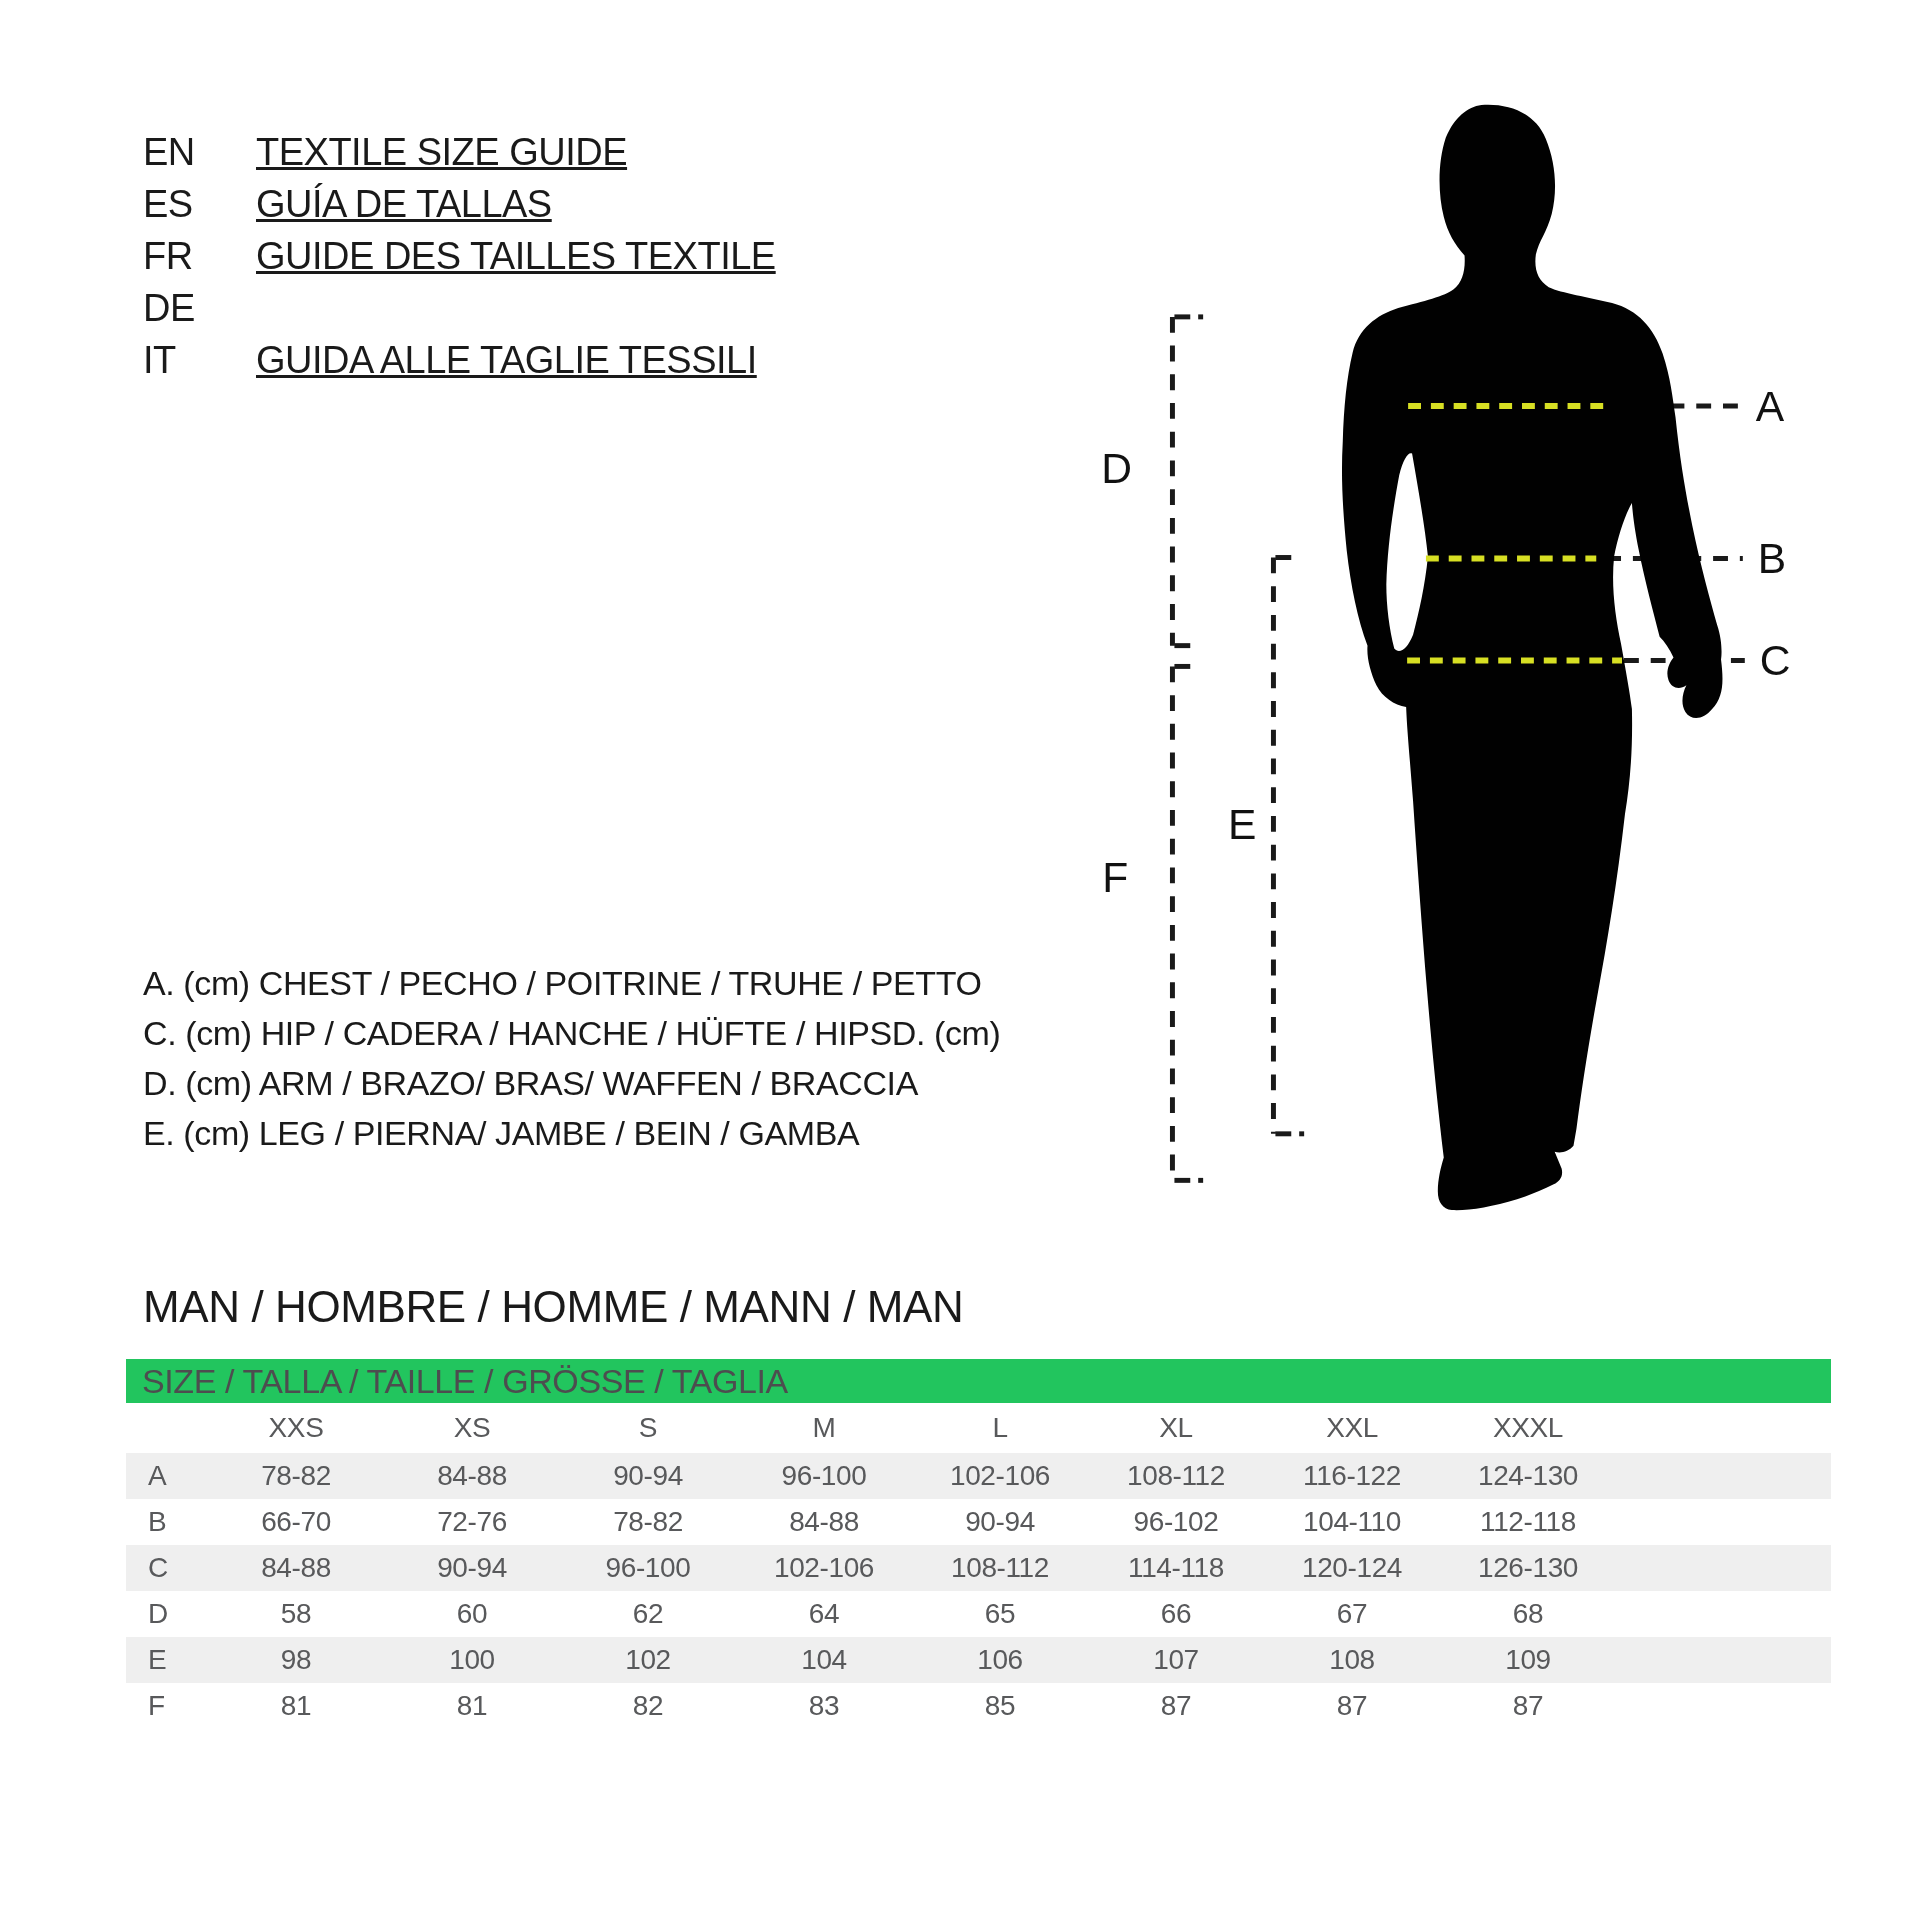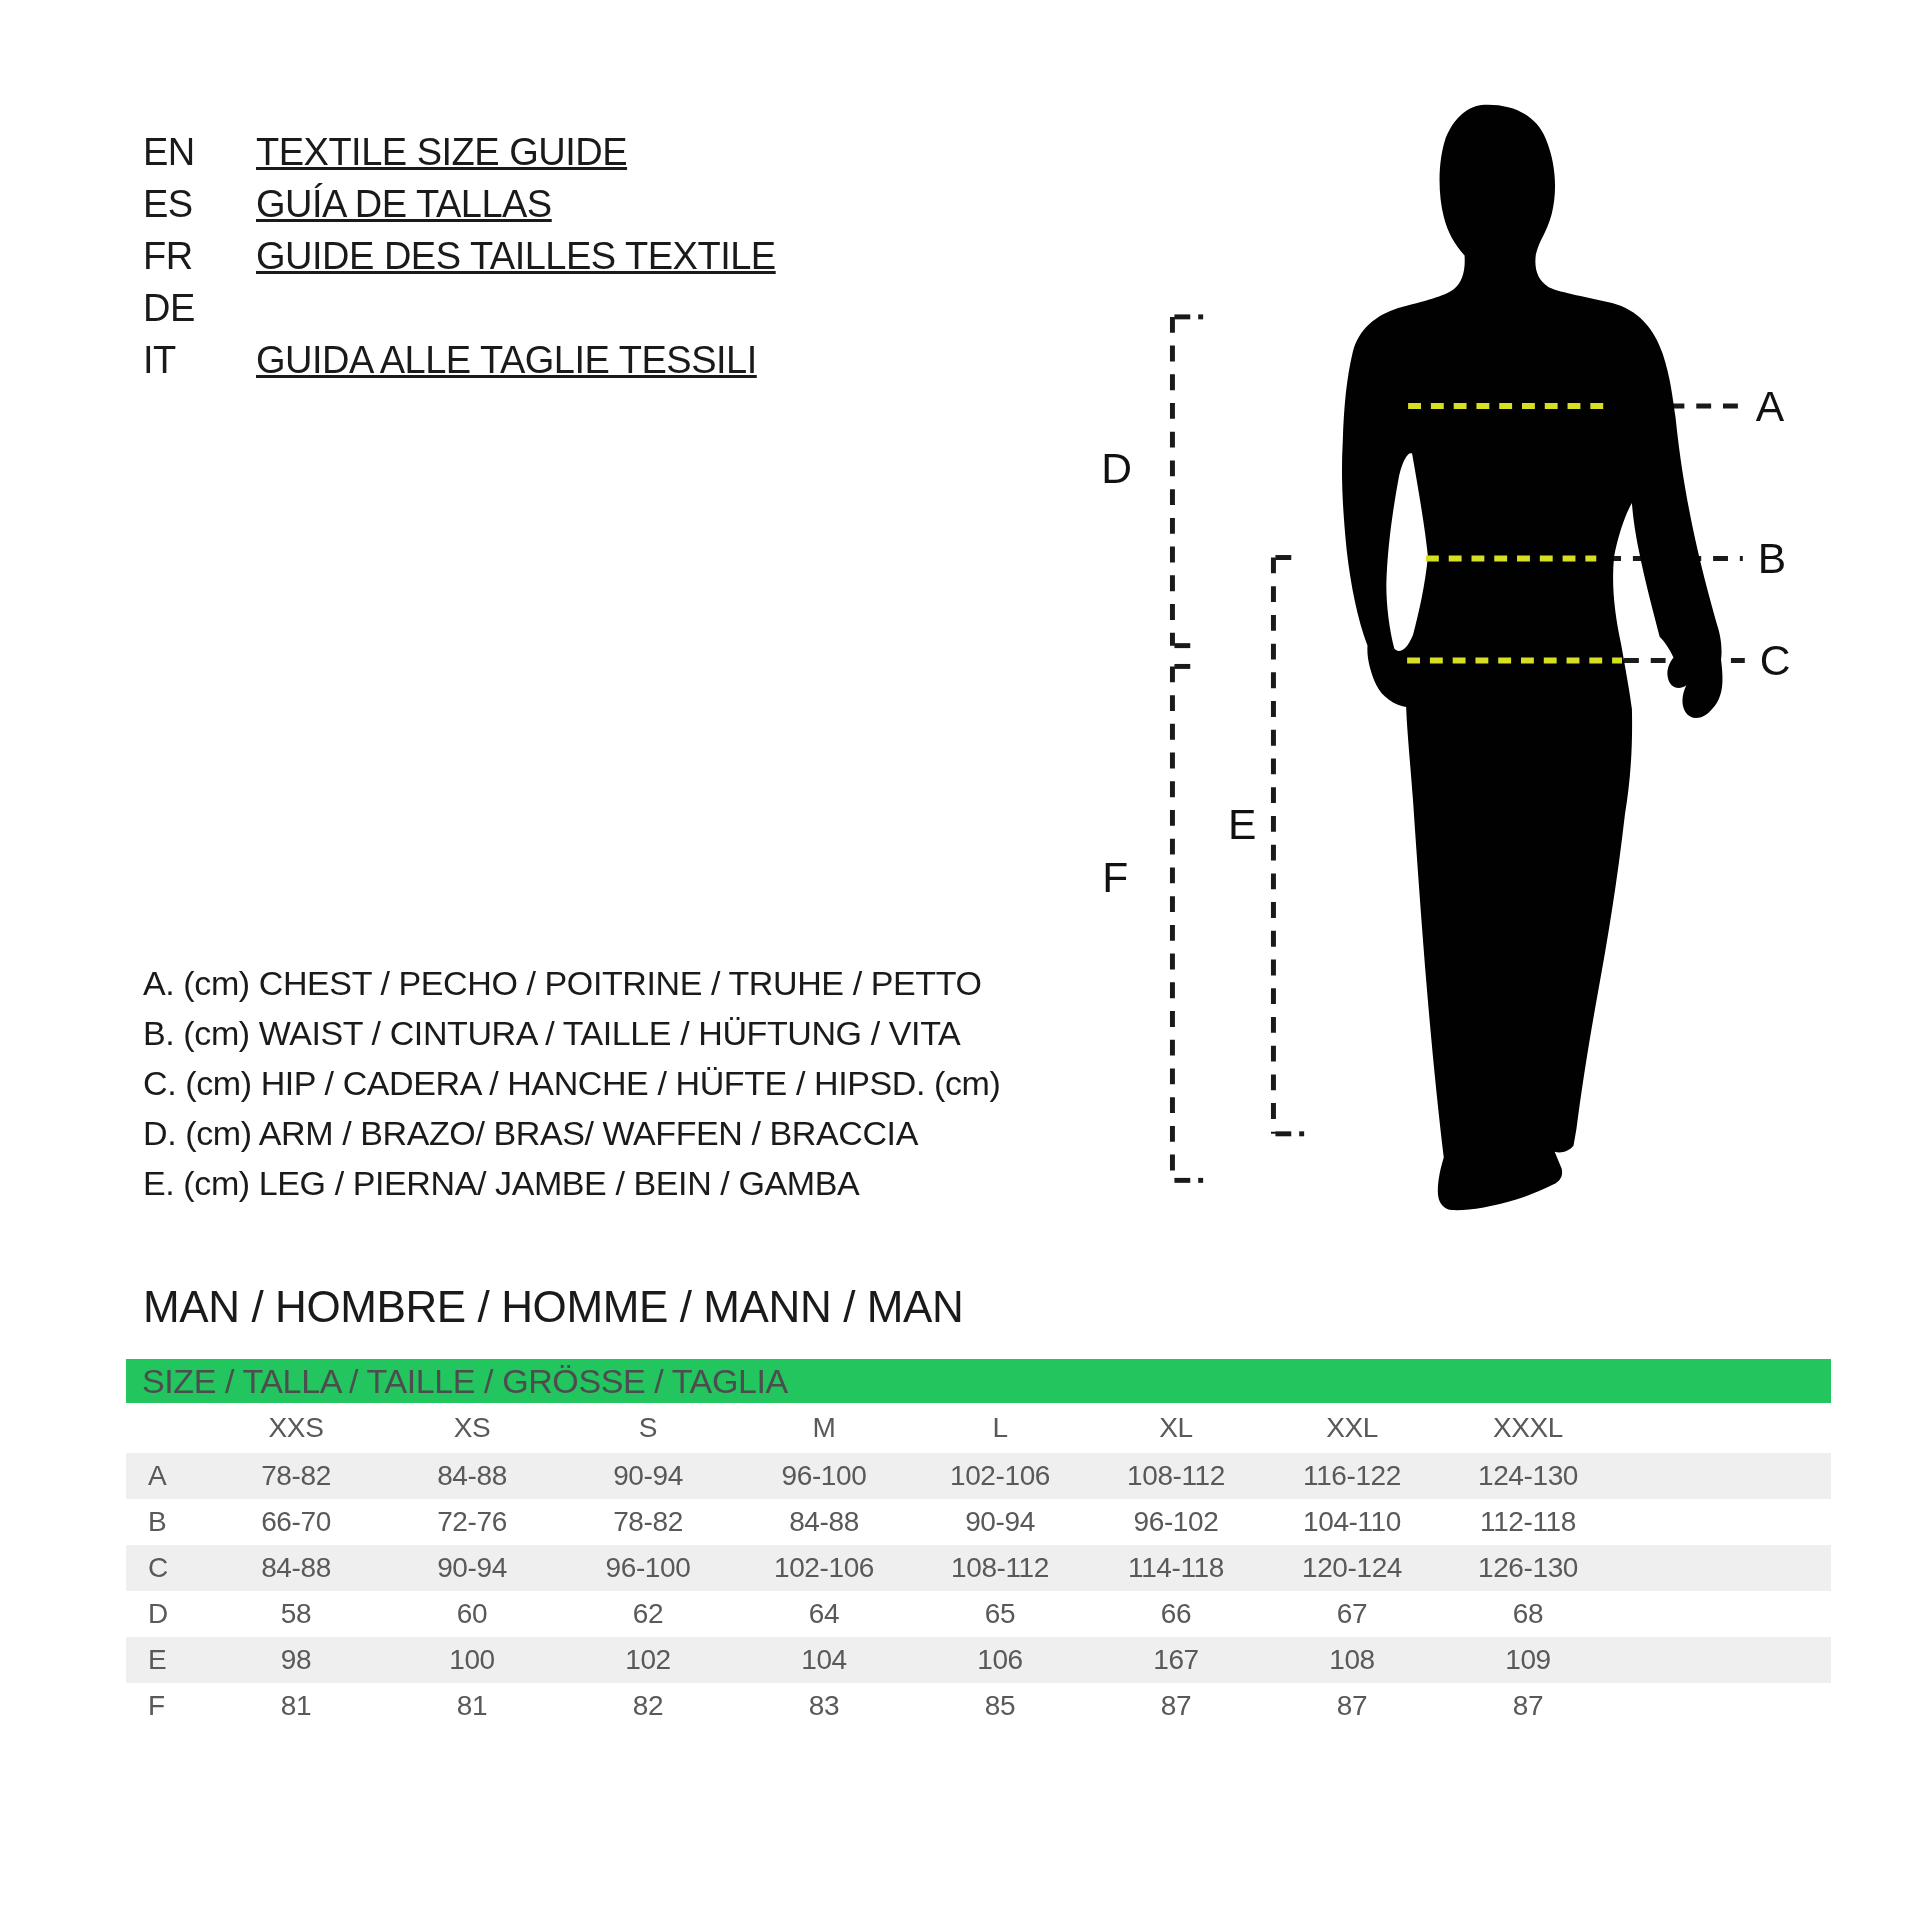--- a/index.html
+++ b/index.html
@@ -160,21 +160,20 @@
     <text x="1773" y="425">A</text>
     <text x="1775" y="579">B</text>
     <text x="1777" y="682">C</text>
     <text x="1112" y="488">D</text>
     <text x="1240" y="847">E</text>
     <text x="1113" y="901">F</text>
   </svg>
 
   <div class="legend-block" id="legendBlock">
       <div class="legend-line">A. (cm) CHEST / PECHO / POITRINE / TRUHE / PETTO</div>
-      <div class="legend-line">B. (cm) WAIST / CINTURA / TAILLE / HÜFTUNG / VITA</div>
       <div class="legend-line">C. (cm) HIP / CADERA / HANCHE / HÜFTE / HIPSD. (cm)</div>
       <div class="legend-line">D. (cm) ARM / BRAZO/ BRAS/ WAFFEN / BRACCIA</div>
       <div class="legend-line">E. (cm) LEG / PIERNA/ JAMBE / BEIN / GAMBA</div>
     </div>
 
   <div class="gender-line">MAN / HOMBRE / HOMME / MANN / MAN</div>
 
   <div class="size-table">
     <div class="table-band">
       <span>SIZE / TALLA / TAILLE / GRÖSSE / TAGLIA</span>
@@ -240,21 +239,21 @@
           <div class="cell val">68</div>
           <div class="cell filler"></div>
         </div>
         <div class="trow tdata stripe">
           <div class="cell rlabel">E</div>
           <div class="cell val">98</div>
           <div class="cell val">100</div>
           <div class="cell val">102</div>
           <div class="cell val">104</div>
           <div class="cell val">106</div>
-          <div class="cell val">167</div>
+          <div class="cell val">107</div>
           <div class="cell val">108</div>
           <div class="cell val">109</div>
           <div class="cell filler"></div>
         </div>
         <div class="trow tdata">
           <div class="cell rlabel">F</div>
           <div class="cell val">81</div>
           <div class="cell val">81</div>
           <div class="cell val">82</div>
           <div class="cell val">83</div>

